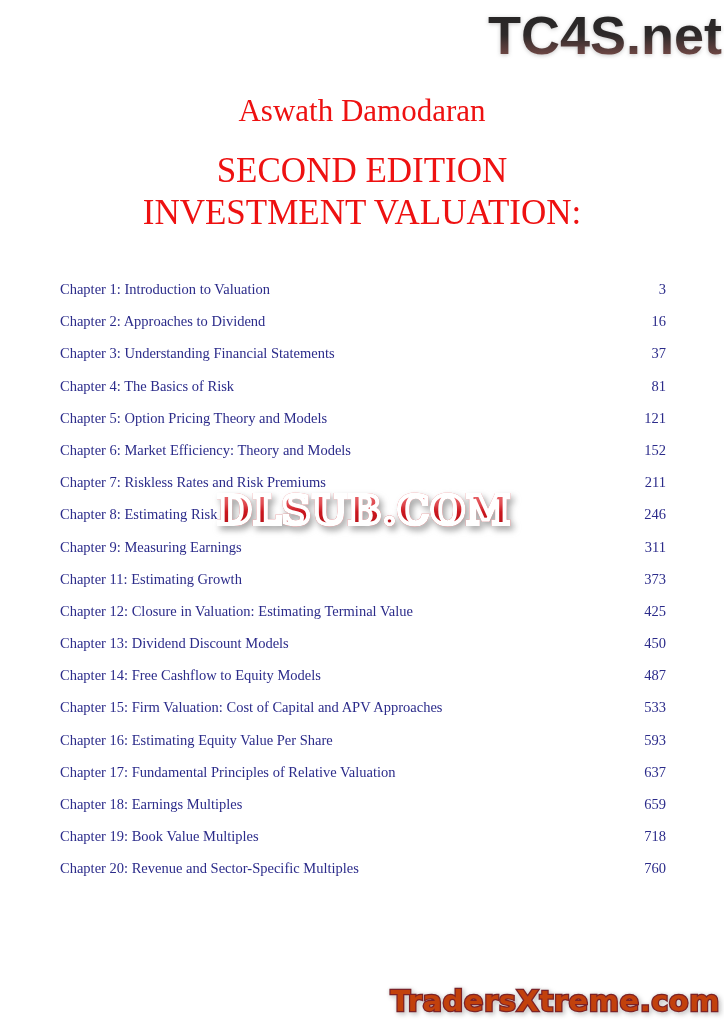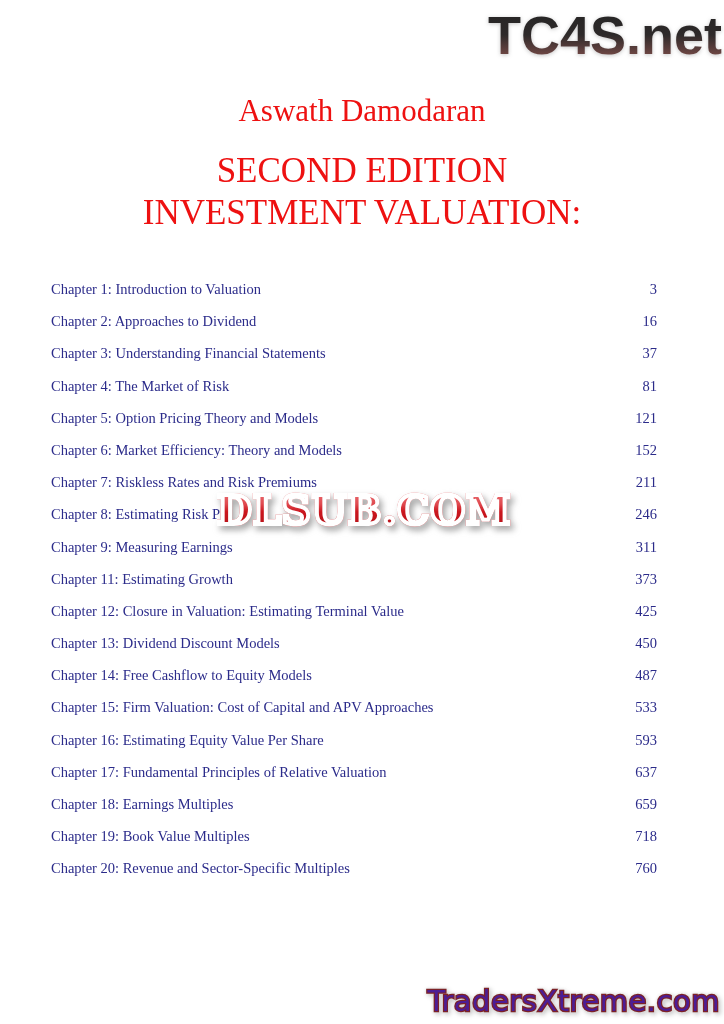--- a/index.html
+++ b/index.html
@@ -41,21 +41,21 @@
     margin-bottom: 24px;
   }
   .title {
     font-size: 35px;
     line-height: 1.2;
   }
 
   
   .toc {
     position: absolute;
-    top: 281px; left: 51px;
+    top: 281px; left: 60px;
     width: 606px; 
     z-index: 1;
   }
   .toc-row {
     height: 32.2px;
     display: flex;
     justify-content: space-between;
     align-items: flex-start;
     color: #2b2b8a;
     font-size: 14.5px;
@@ -78,24 +78,24 @@
     -webkit-background-clip: text; background-clip: text;
     -webkit-text-fill-color: transparent;
     filter: drop-shadow(3px 4px 3px rgba(110,110,110,0.6));
     z-index: 10;
   }
 
   
   .wm-bottom {
     position: absolute; bottom: 6px; right: 4px;
     font-family: "DejaVu Sans", sans-serif;
-    font-weight: 400;
+    font-weight: 700;
     font-size: 29px;
     letter-spacing: 0.5px;
-    color: #4c1d95;
+    color: #c2410c;
     -webkit-text-stroke: 2.5px #7c2227;
     paint-order: stroke fill;
     filter: drop-shadow(0 0 1.5px #dcdcdc) drop-shadow(2px 2px 2px #cacaca);
     z-index: 5;
   }
 </style>
 </head>
 <body>
 
 <div class="page">
@@ -120,21 +120,21 @@
       <span class="toc-label">Chapter 2: Approaches to Dividend</span>
       <span class="toc-page">16</span>
     </div>
 
     <div class="toc-row">
       <span class="toc-label">Chapter 3: Understanding Financial Statements</span>
       <span class="toc-page">37</span>
     </div>
 
     <div class="toc-row">
-      <span class="toc-label">Chapter 4: The Market of Risk</span>
+      <span class="toc-label">Chapter 4: The Basics of Risk</span>
       <span class="toc-page">81</span>
     </div>
 
     <div class="toc-row">
       <span class="toc-label">Chapter 5: Option Pricing Theory and Models</span>
       <span class="toc-page">121</span>
     </div>
 
     <div class="toc-row">
       <span class="toc-label">Chapter 6: Market Efficiency: Theory and Models</span>

